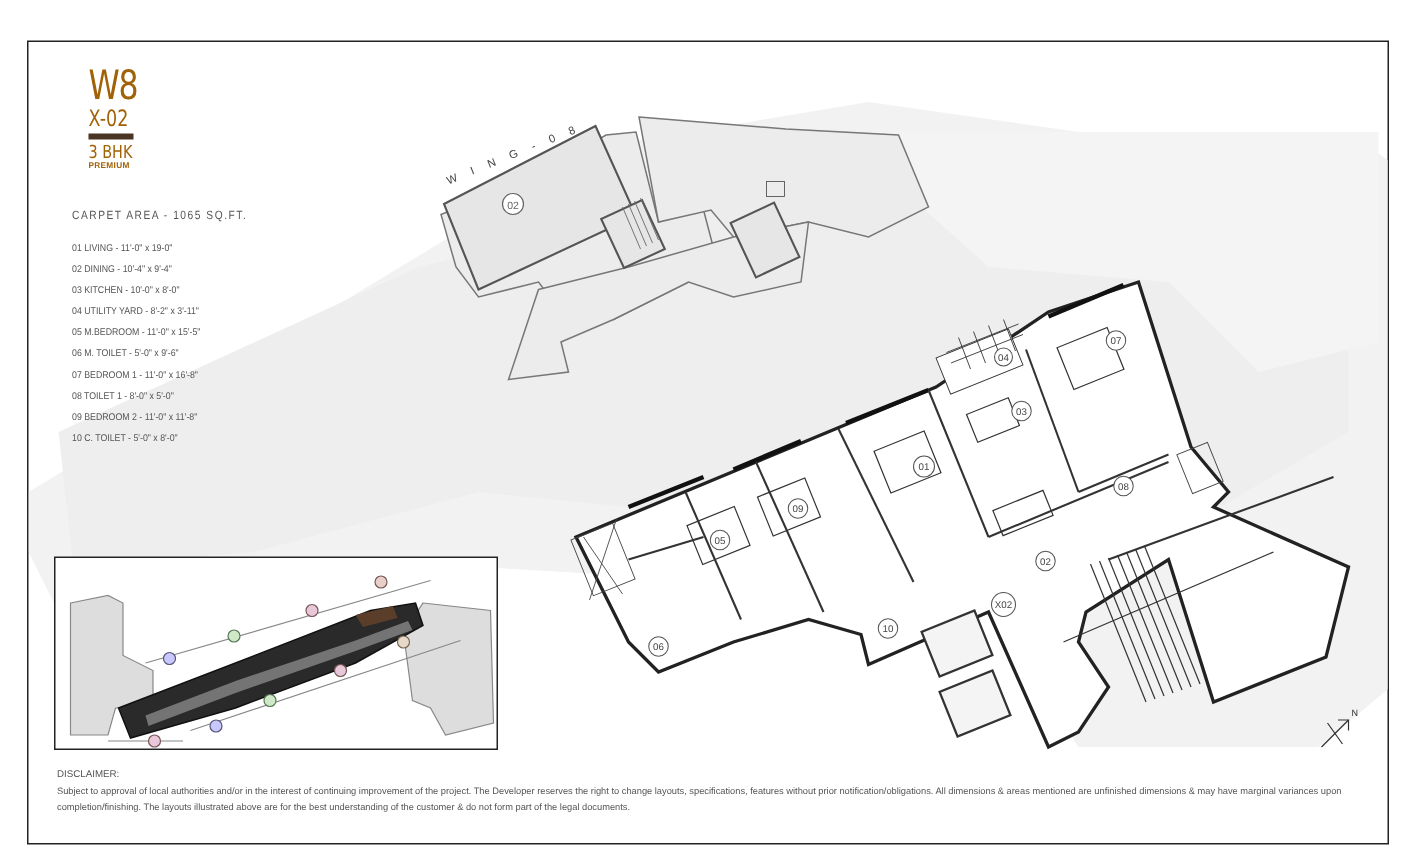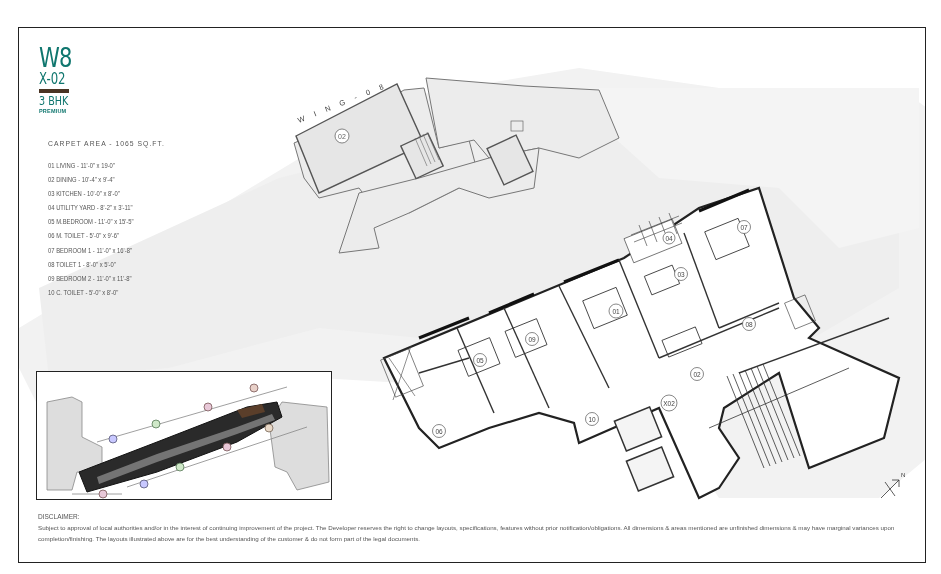--- a/index.html
+++ b/index.html
@@ -5,21 +5,21 @@
     * { box-sizing: border-box; margin: 0; padding: 0; }
     html, body { width: 941px; height: 574px; background: #ffffff; overflow: hidden; }
     body { position: relative; font-family: "Liberation Sans", sans-serif; }
 
     .sheet {
       position: absolute; left: 18px; top: 27px; width: 908px; height: 536px;
       border: 1.5px solid #222; background: #fff; overflow: hidden;
     }
     .bg-bands { position: absolute; left: 0; top: 0; width: 908px; height: 536px; }
 
-    .heading { position: absolute; left: 20px; top: 18px; color: #0f766e; }
+    .heading { position: absolute; left: 40px; top: 18px; color: #a16207; }
     .heading .wing {
       font-family: "DejaVu Sans", sans-serif; font-size: 27px; line-height: 24px;
       letter-spacing: -1px; transform: scaleX(0.78); transform-origin: left top; display: block;
     }
     .heading .unit {
       font-family: "DejaVu Sans", sans-serif; font-size: 15px; line-height: 16px;
       transform: scaleX(0.78); transform-origin: left top; display: block; margin-top: 1px;
     }
     .heading .bar { width: 30px; height: 4px; background: #4a3423; margin-top: 2px; }
     .heading .bhk {

